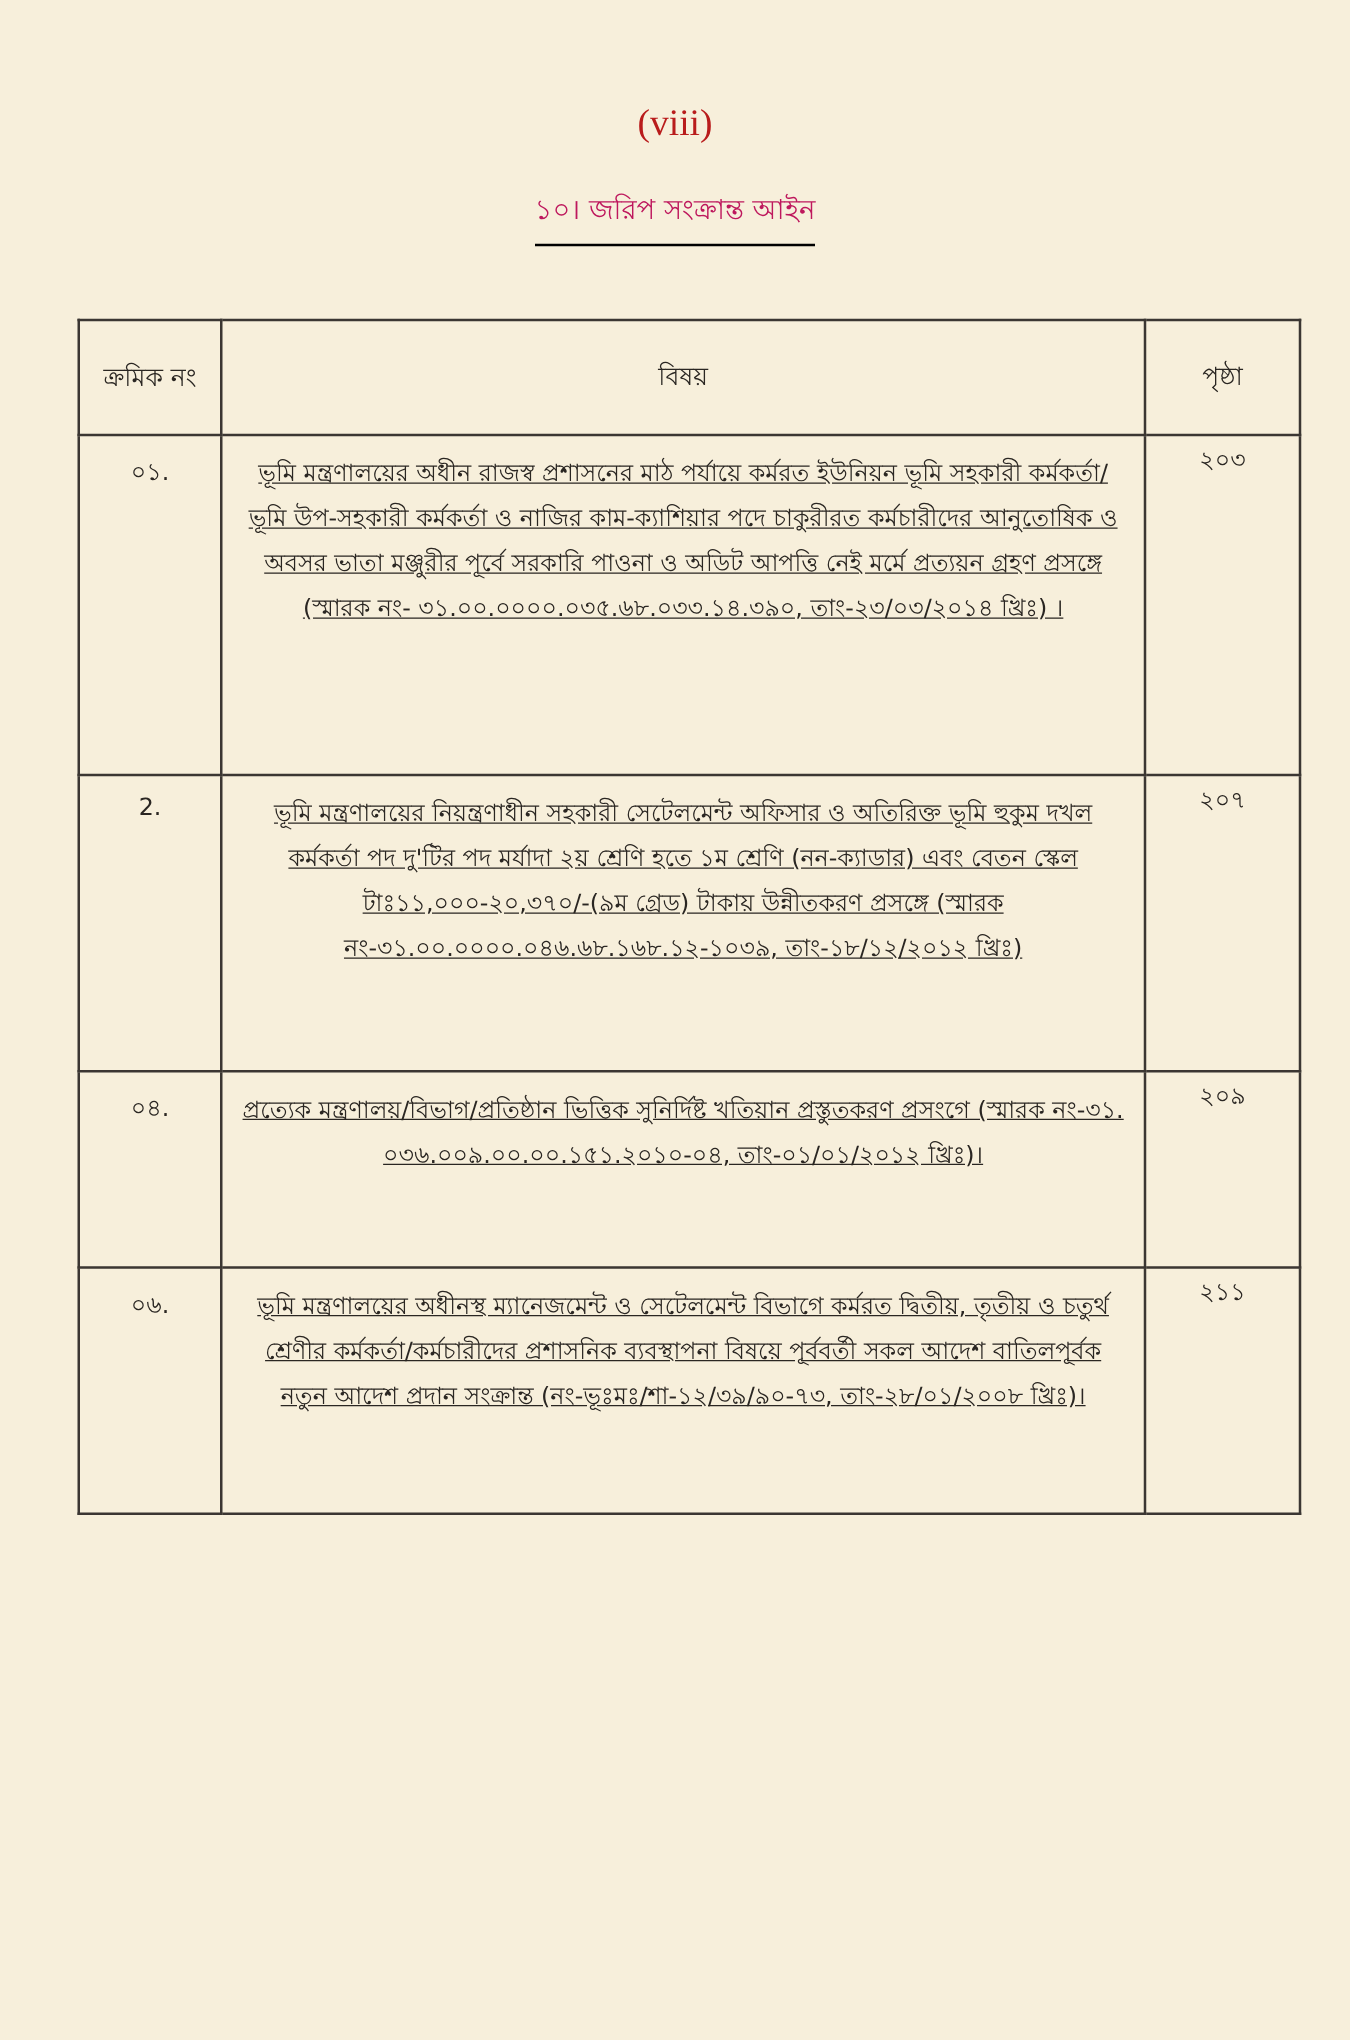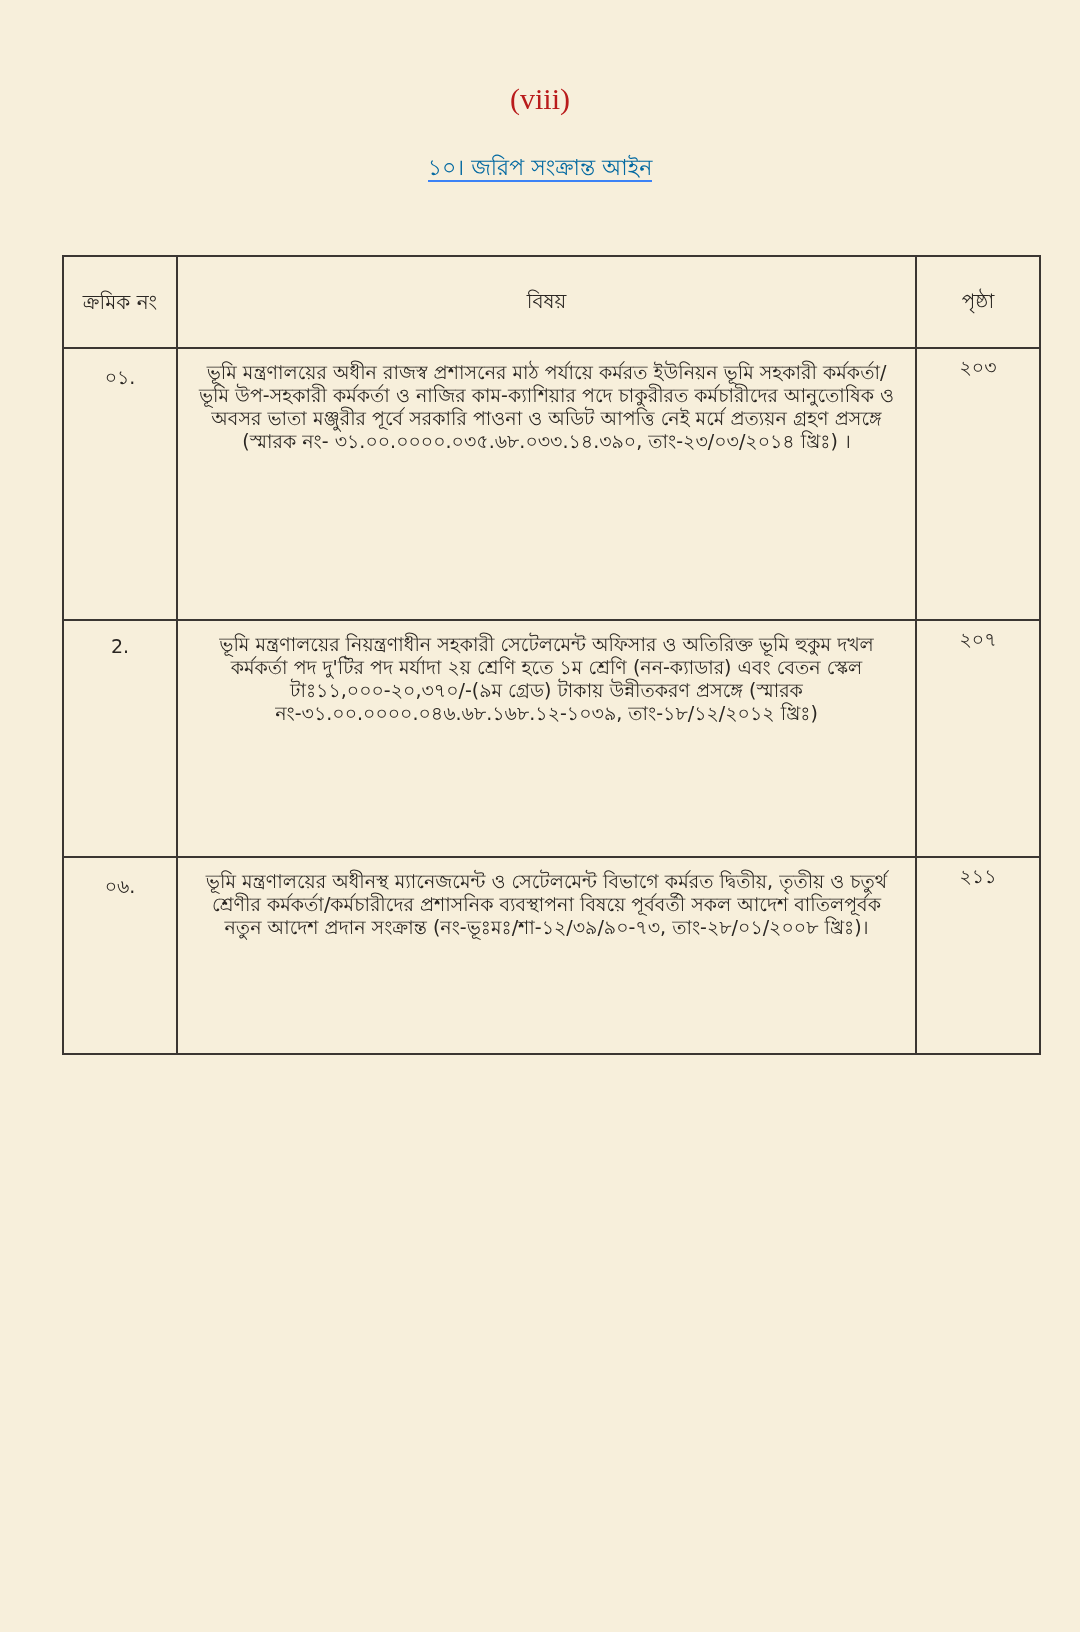--- a/index.html
+++ b/index.html
@@ -14,42 +14,42 @@
       position: absolute; left: 0; width: 100%; top: 82px;
       text-align: center; font-size: 30px; font-family: "Liberation Serif", serif;
       color: #b91c1c;
     }
     .section-title {
       position: absolute; left: 0; width: 100%; top: 150px;
       text-align: center;
     }
     .section-title span {
       font-size: 22px; font-family: "DejaVu Sans", sans-serif;
-      border-bottom: 2px solid #3b82f6; padding-bottom: 0; color: #0369a1;
+      border-bottom: 2px solid #000000; padding-bottom: 14px; color: #be185d;
     }
     table.index {
       position: absolute; left: 62px; top: 255px;
       width: 979px;
       border-collapse: collapse;
       font-family: "DejaVu Sans", sans-serif;
       font-size: 19px;
     }
     table.index th, table.index td {
       border: 2px solid #3b3632;
       vertical-align: top;
       text-align: center;
     }
     table.index th {
       font-weight: normal; height: 88px; text-align: center; vertical-align: middle;
       font-size: 20px;
     }
     th.col-serial { width: 110px; line-height: 40px; }
     th.col-page { width: 120px; margin-top: 16px; }
     td.serial { text-align: center; padding-top: 14px; }
-    td.subject { padding: 12px 14px 8px 14px; line-height: 23px; text-align: justify; }
+    td.subject { padding: 12px 14px 8px 14px; line-height: 36px; text-align: justify; text-decoration: underline; }
     td.pagenum { text-align: center; padding-top: 4px; }
     tr.r1 td { height: 250px; }
     tr.r2 td { height: 135px; }
     tr.r3 td { height: 215px; }
     tr.r4 td { height: 135px; }
     tr.r5 td { height: 135px; }
     tr.r6 td { height: 175px; }
   </style>
 </head>
 <body>
@@ -72,19 +72,24 @@
     <tr class="r1">
       <td class="serial">০১.</td>
       <td class="subject">ভূমি মন্ত্রণালয়ের অধীন রাজস্ব প্রশাসনের মাঠ পর্যায়ে কর্মরত ইউনিয়ন ভূমি সহকারী কর্মকর্তা/ভূমি উপ-সহকারী কর্মকর্তা ও নাজির কাম-ক্যাশিয়ার পদে চাকুরীরত কর্মচারীদের আনুতোষিক ও অবসর ভাতা মঞ্জুরীর পূর্বে সরকারি পাওনা ও অডিট আপত্তি নেই মর্মে প্রত্যয়ন গ্রহণ প্রসঙ্গে (স্মারক নং- ৩১.০০.০০০০.০৩৫.৬৮.০৩৩.১৪.৩৯০, তাং-২৩/০৩/২০১৪ খ্রিঃ) ।</td>
       <td class="pagenum">২০৩</td>
     </tr>
     <tr class="r3">
       <td class="serial">2.</td>
       <td class="subject">ভূমি মন্ত্রণালয়ের নিয়ন্ত্রণাধীন সহকারী সেটেলমেন্ট অফিসার ও অতিরিক্ত ভূমি হুকুম দখল কর্মকর্তা পদ দু'টির পদ মর্যাদা ২য় শ্রেণি হতে ১ম শ্রেণি (নন-ক্যাডার) এবং বেতন স্কেল টাঃ১১,০০০-২০,৩৭০/-(৯ম গ্রেড) টাকায় উন্নীতকরণ প্রসঙ্গে (স্মারক নং-৩১.০০.০০০০.০৪৬.৬৮.১৬৮.১২-১০৩৯, তাং-১৮/১২/২০১২ খ্রিঃ)</td>
       <td class="pagenum">২০৭</td>
     </tr>
+    <tr class="r4">
+      <td class="serial">০৪.</td>
+      <td class="subject">প্রত্যেক মন্ত্রণালয়/বিভাগ/প্রতিষ্ঠান ভিত্তিক সুনির্দিষ্ট খতিয়ান প্রস্তুতকরণ প্রসংগে (স্মারক নং-৩১. ০৩৬.০০৯.০০.০০.১৫১.২০১০-০৪, তাং-০১/০১/২০১২ খ্রিঃ)।</td>
+      <td class="pagenum">২০৯</td>
+    </tr>
     <tr class="r6">
       <td class="serial">০৬.</td>
       <td class="subject">ভূমি মন্ত্রণালয়ের অধীনস্থ ম্যানেজমেন্ট ও সেটেলমেন্ট বিভাগে কর্মরত দ্বিতীয়, তৃতীয় ও চতুর্থ শ্রেণীর কর্মকর্তা/কর্মচারীদের প্রশাসনিক ব্যবস্থাপনা বিষয়ে পূর্ববর্তী সকল আদেশ বাতিলপূর্বক নতুন আদেশ প্রদান সংক্রান্ত (নং-ভূঃমঃ/শা-১২/৩৯/৯০-৭৩, তাং-২৮/০১/২০০৮ খ্রিঃ)।</td>
       <td class="pagenum">২১১</td>
     </tr>
   </tbody>
 </table>
 
 </body></html>

